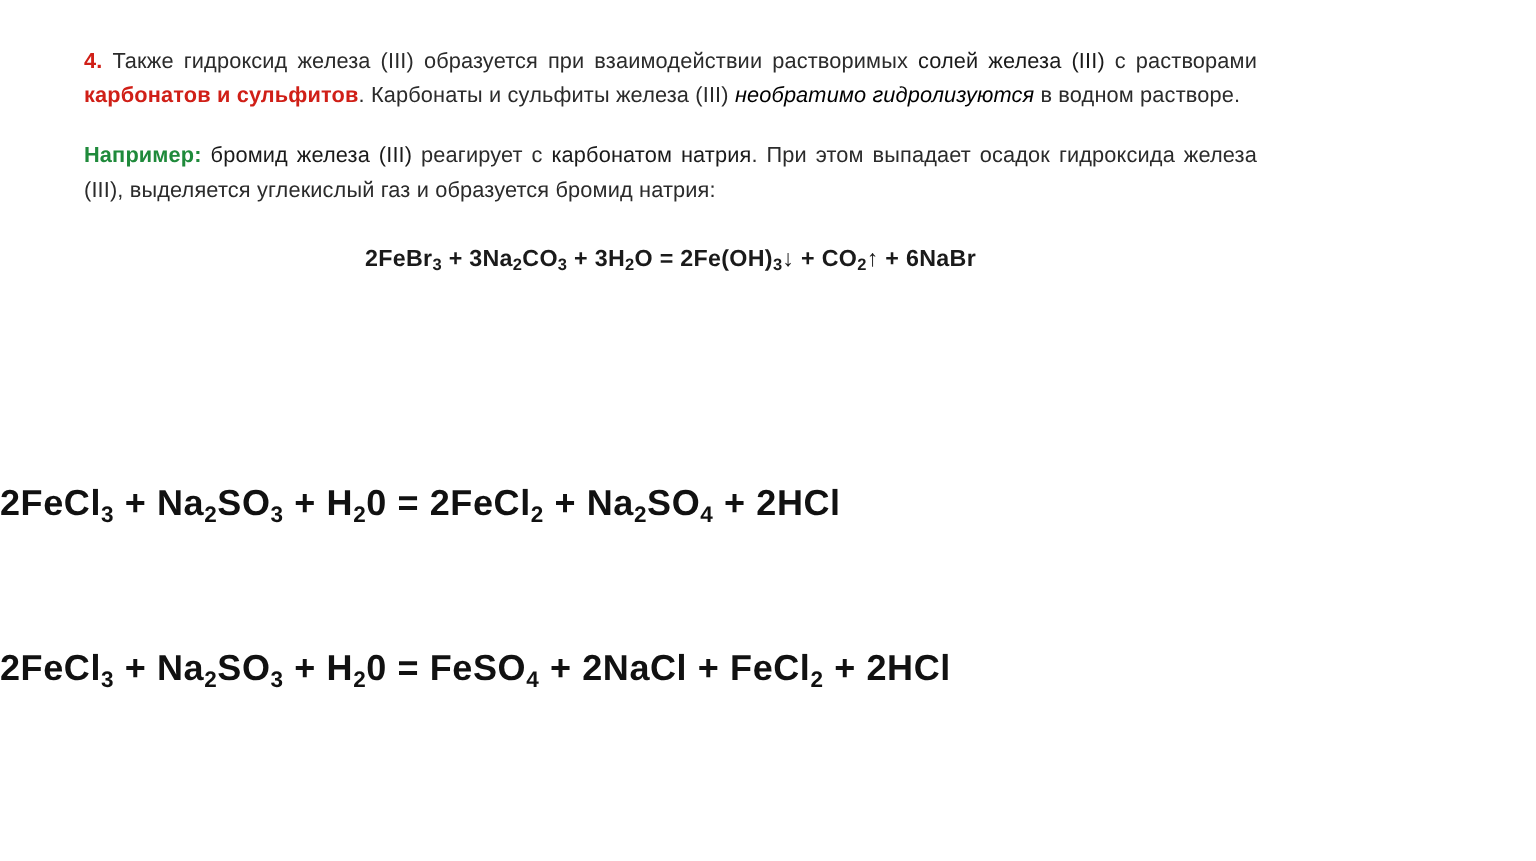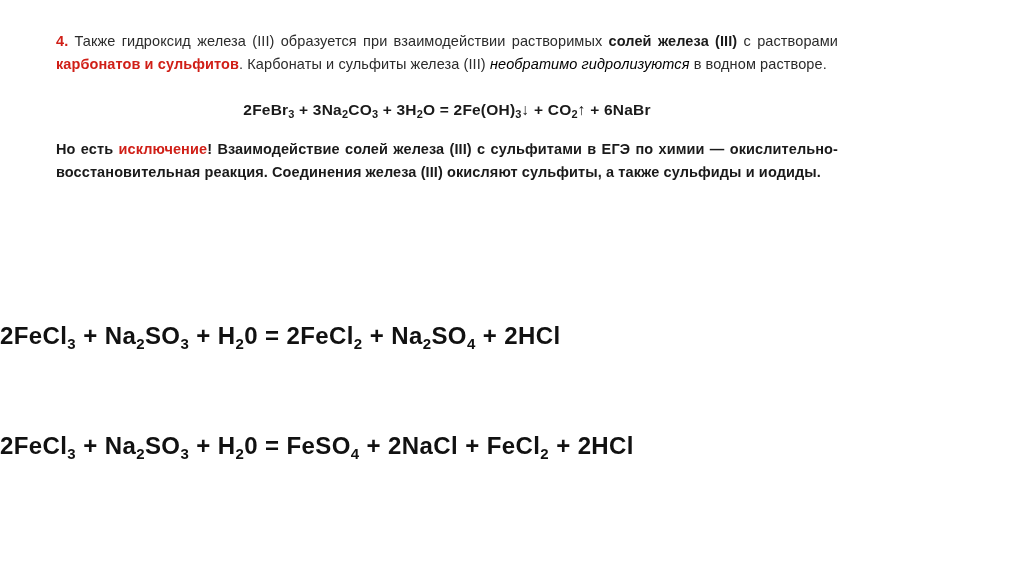--- a/index.html
+++ b/index.html
@@ -31,21 +31,21 @@
   p.para {
     margin: 0 0 16px 0;
     font-size: 14.5px;
     line-height: 1.62;
     text-align: justify;
     color: #2b2b2b;
     letter-spacing: 0.1px;
   }
   p.para:last-child { margin-bottom: 0; }
 
-  .b { font-weight: bold; margin-top: 24px; }
+  .b { font-weight: normal; margin-top: 24px; }
   .red { color: #d01f17; font-weight: bold; }
   .green { color: #1f8a3b; font-weight: bold; }
   .green-light { color: #000000; font-weight: normal; font-style: italic; }
   .dark { color: #1a1a1a; }
 
   .eq-inline {
     margin: 24px 0 18px 0;
     text-align: center;
     font-size: 15.5px;
     font-weight: bold;
@@ -67,24 +67,24 @@
   .eq-block-2 { position: absolute; left: 0; top: 432px; width: 900px; }
 </style>
 </head>
 <body>
 
 <div class="page">
   <div class="content">
 
     <p class="para" id="para-1"><span class="red">4.</span><span> Также гидроксид железа (III) образуется при взаимодействии растворимых </span><span class="b dark">солей железа (III)</span><span> с растворами </span><span class="red">карбонатов и сульфитов</span><span>. Карбонаты и сульфиты железа (III) </span><span class="green-light">необратимо гидролизуются</span><span> в водном растворе.</span></p>
 
+    <p class="para" id="para-2"><span class="green">Например:</span><span> </span><span class="b dark">бромид железа (III)</span><span> реагирует с </span><span class="b dark">карбонатом натрия</span><span>. При этом выпадает осадок гидроксида железа (III), выделяется углекислый газ и образуется бромид натрия:</span></p>
 
     <div class="eq-inline" id="eq-inline"><span>2FeBr</span><span class="sub">3</span><span> + </span><span>3Na</span><span class="sub">2</span><span>CO</span><span class="sub">3</span><span> + </span><span>3H</span><span class="sub">2</span><span>O</span><span>  =  </span><span>2Fe(OH)</span><span class="sub">3</span><span>↓</span><span> + </span><span>CO</span><span class="sub">2</span><span>↑</span><span> + </span><span>6NaBr</span></div>
 
-    <p class="para" id="para-3"><span class="b dark">Но есть </span><span class="red">исключение</span><span class="b dark">! Взаимодействие солей железа (III) с сульфитами в ЕГЭ по химии — окислительно-восстановительная реакция. Соединения железа (III) окисляют сульфиты, а также сульфиды и иодиды.</span></p>
 
   </div>
 
   <div class="eq-block-1">
     <div class="eq-big" id="eq-big-1"><span>2FeCl</span><span class="sub">3</span><span> + </span><span>Na</span><span class="sub">2</span><span>SO</span><span class="sub">3</span><span> + </span><span>H</span><span class="sub">2</span><span>0</span><span> = </span><span>2FeCl</span><span class="sub">2</span><span> + </span><span>Na</span><span class="sub">2</span><span>SO</span><span class="sub">4</span><span> + </span><span>2HCl</span></div>
   </div>
 
   <div class="eq-block-2">
     <div class="eq-big" id="eq-big-2"><span>2FeCl</span><span class="sub">3</span><span> + </span><span>Na</span><span class="sub">2</span><span>SO</span><span class="sub">3</span><span> + </span><span>H</span><span class="sub">2</span><span>0</span><span> = </span><span>FeSO</span><span class="sub">4</span><span> + </span><span>2NaCl</span><span> + </span><span>FeCl</span><span class="sub">2</span><span> + </span><span>2HCl</span></div>
   </div>

